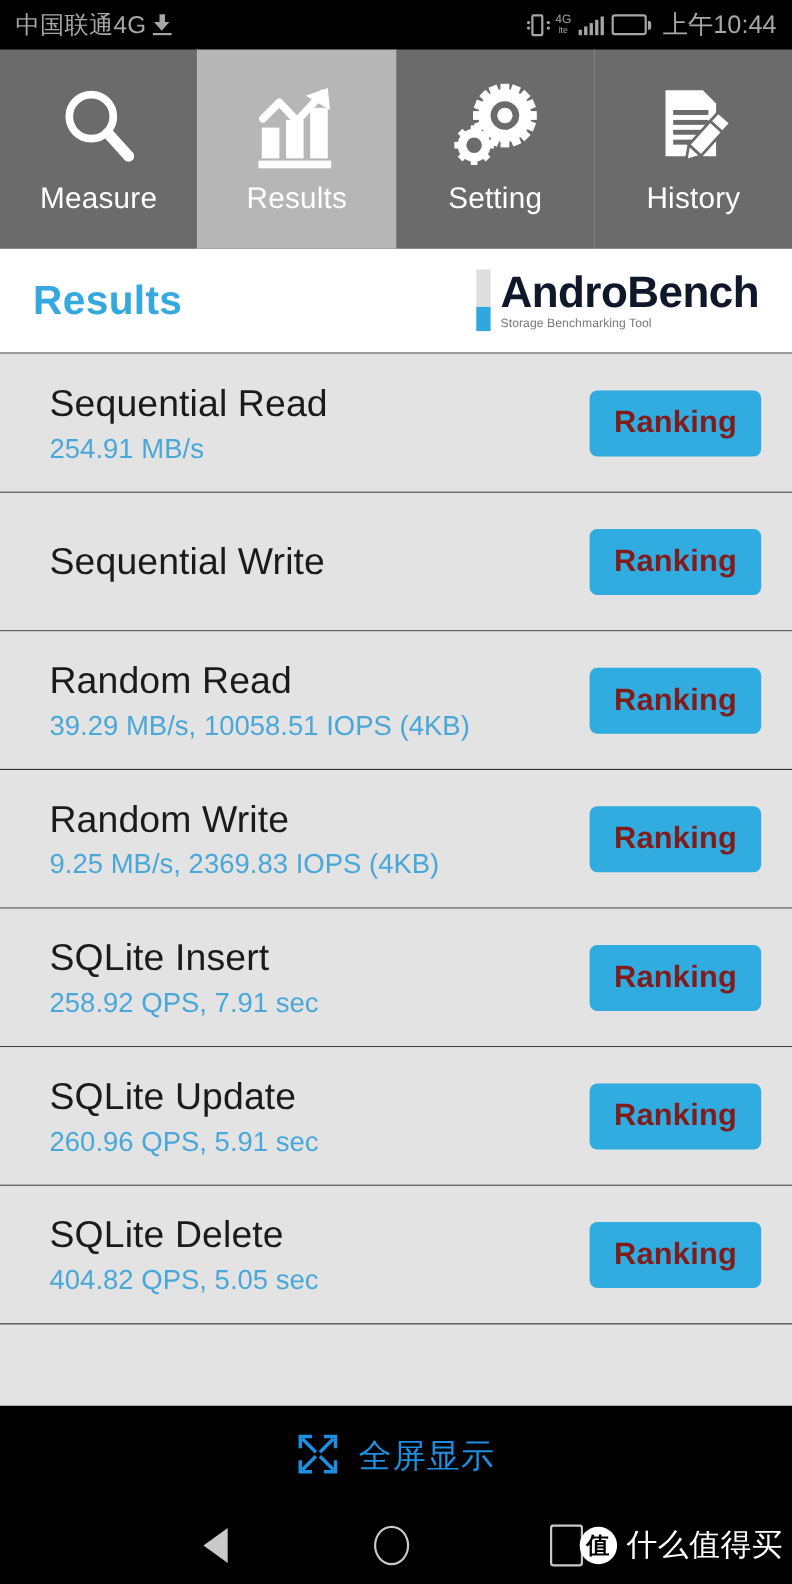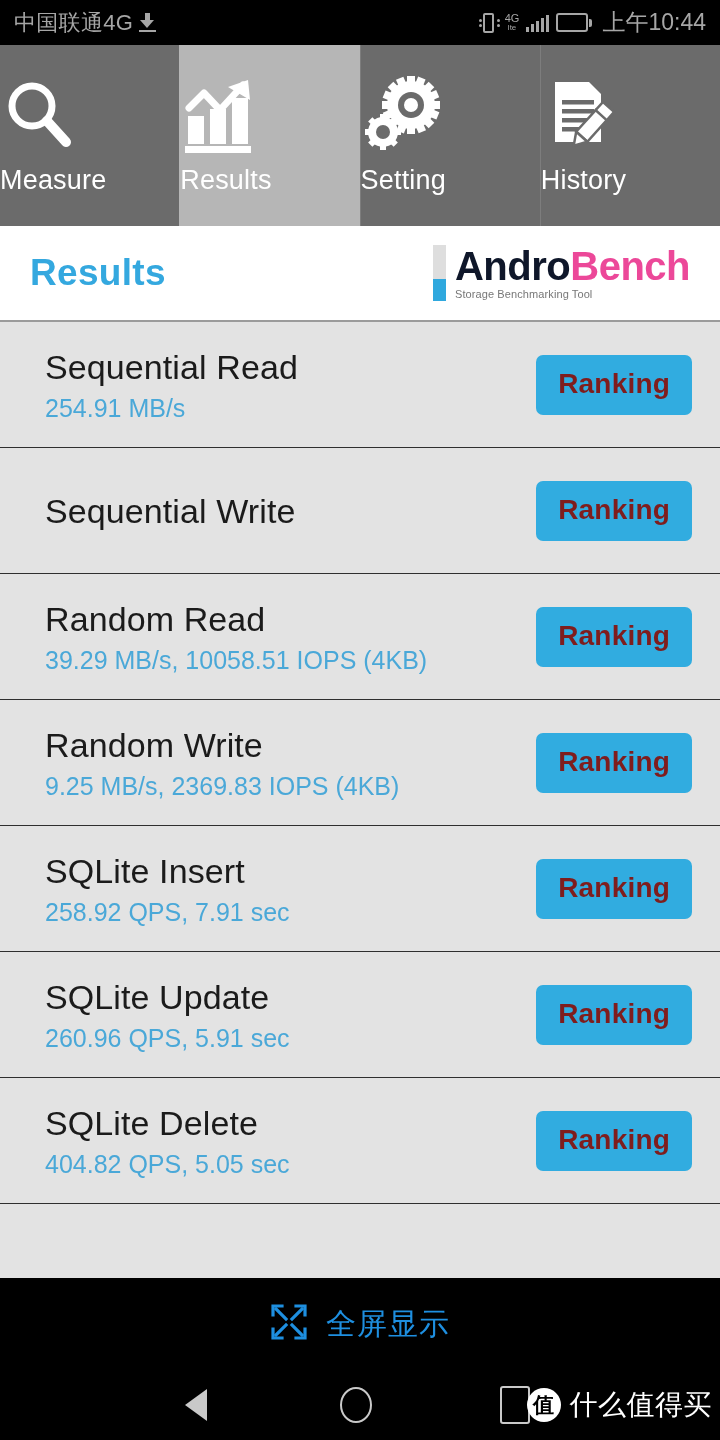--- a/index.html
+++ b/index.html
@@ -52,40 +52,40 @@
   .ic-batt { position:relative; width:36px; height:20px; display:flex; align-items:center; }
   .ic-batt .shell { width:32px; height:19px; border:2px solid #a6a6a6; border-radius:3px; padding:2px; }
   .ic-batt .fill { width:100%; height:100%; background:#a6a6a6; border-radius:1px; }
   .ic-batt .tip { width:3px; height:8px; background:#a6a6a6; border-radius:0 2px 2px 0; margin-left:1px; }
 
   .sb-clock { font-size:23px; color:#a6a6a6; margin-left:3px; }
 
   
   .tabbar { position:absolute; top:45px; left:0; width:720px; height:181px; display:flex; }
   .tab { flex:1; background:#6b6b6b; position:relative;
-         display:flex; flex-direction:column; align-items:flex-start; justify-content:center; cursor:pointer; }
+         display:flex; flex-direction:column; align-items:center; justify-content:center; cursor:pointer; }
   .tab + .tab { border-left:1px solid #7d7d7d; }
   .tab.active { background:#b6b6b6; border-left-color:#b6b6b6; }
   .tab.active + .tab { border-left-color:#7d7d7d; }
   .tab-icon { height:80px; display:flex; align-items:center; justify-content:center; }
   .tab-label { color:#fff; font-size:27px; margin-top:10px; letter-spacing:.2px; }
 
   
   .header { position:absolute; top:226px; left:0; width:720px; height:96px; background:#fff;
             display:flex; align-items:center; justify-content:space-between; padding:0 30px;
             border-bottom:2px solid #9b9b9b; }
   .page-title { color:#34a8df; font-size:37px; font-weight:bold; letter-spacing:.3px; }
   .logo { display:flex; align-items:center; gap:9px; }
   .logo-bars { display:flex; flex-direction:column; width:13px; height:56px; }
   .logo-bars .top { flex:1.55; background:#dedede; }
   .logo-bars .bot { flex:1; background:#2fa8de; }
   .logo-text { display:flex; flex-direction:column; }
   .logo-main { font-size:40px; font-weight:bold; line-height:40px; letter-spacing:-.5px; }
   .logo-main .andro { color:#0f172a; }
-  .logo-main .bench { color:#ec4899; }
+  .logo-main .bench { color:#0f172a; }
   .logo-sub { font-size:11px; color:#777; text-align:left; margin-top:2px; letter-spacing:.1px; }
 
   
   .list { position:absolute; top:322px; left:0; width:720px; height:956px; background:#e3e3e3; }
   .row { position:relative; height:126px; padding:0 0 0 32px;
          display:flex; align-items:center; justify-content:space-between;
          border-bottom:1.5px solid #2f2f2f; background:#e3e3e3; }
   .row-main { display:flex; flex-direction:column; justify-content:center;margin-left:13px; }
   .row-title { font-size:34px; color:#1b1b1b; letter-spacing:.1px; line-height:40px; }
   .row-value { font-size:25px; color:#4aa8d8; margin-top:7px; line-height:28px; }

